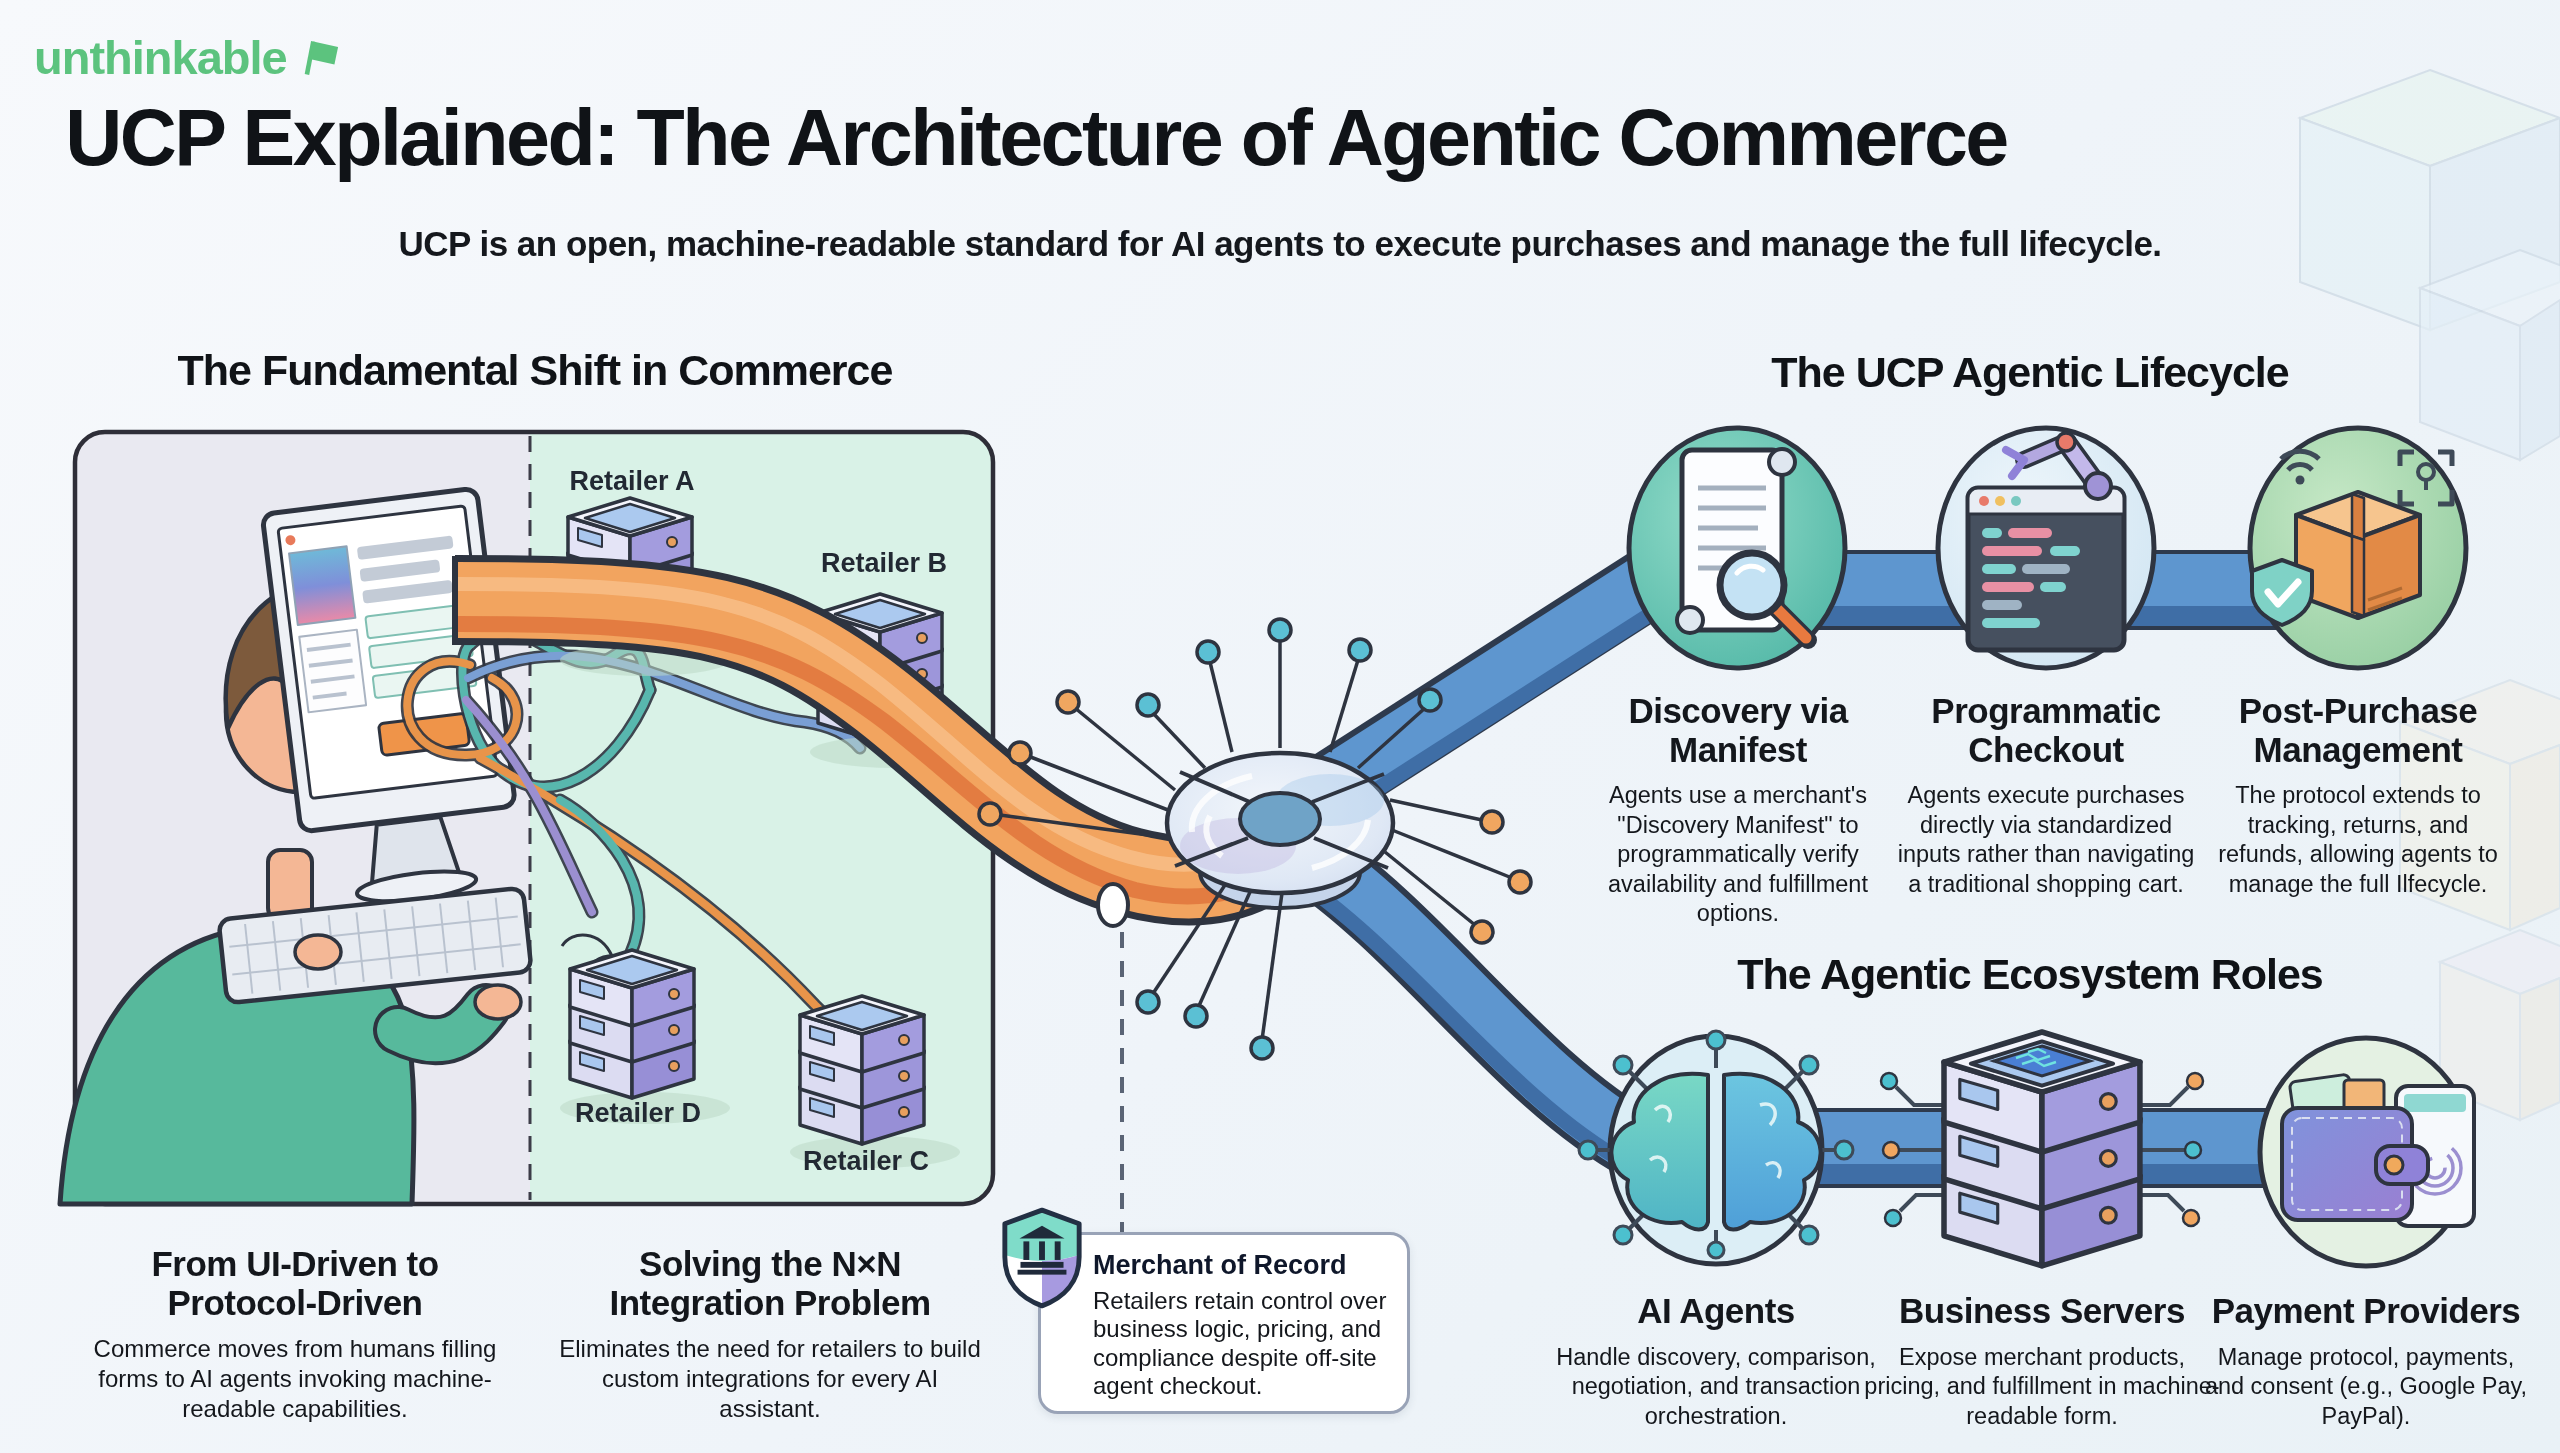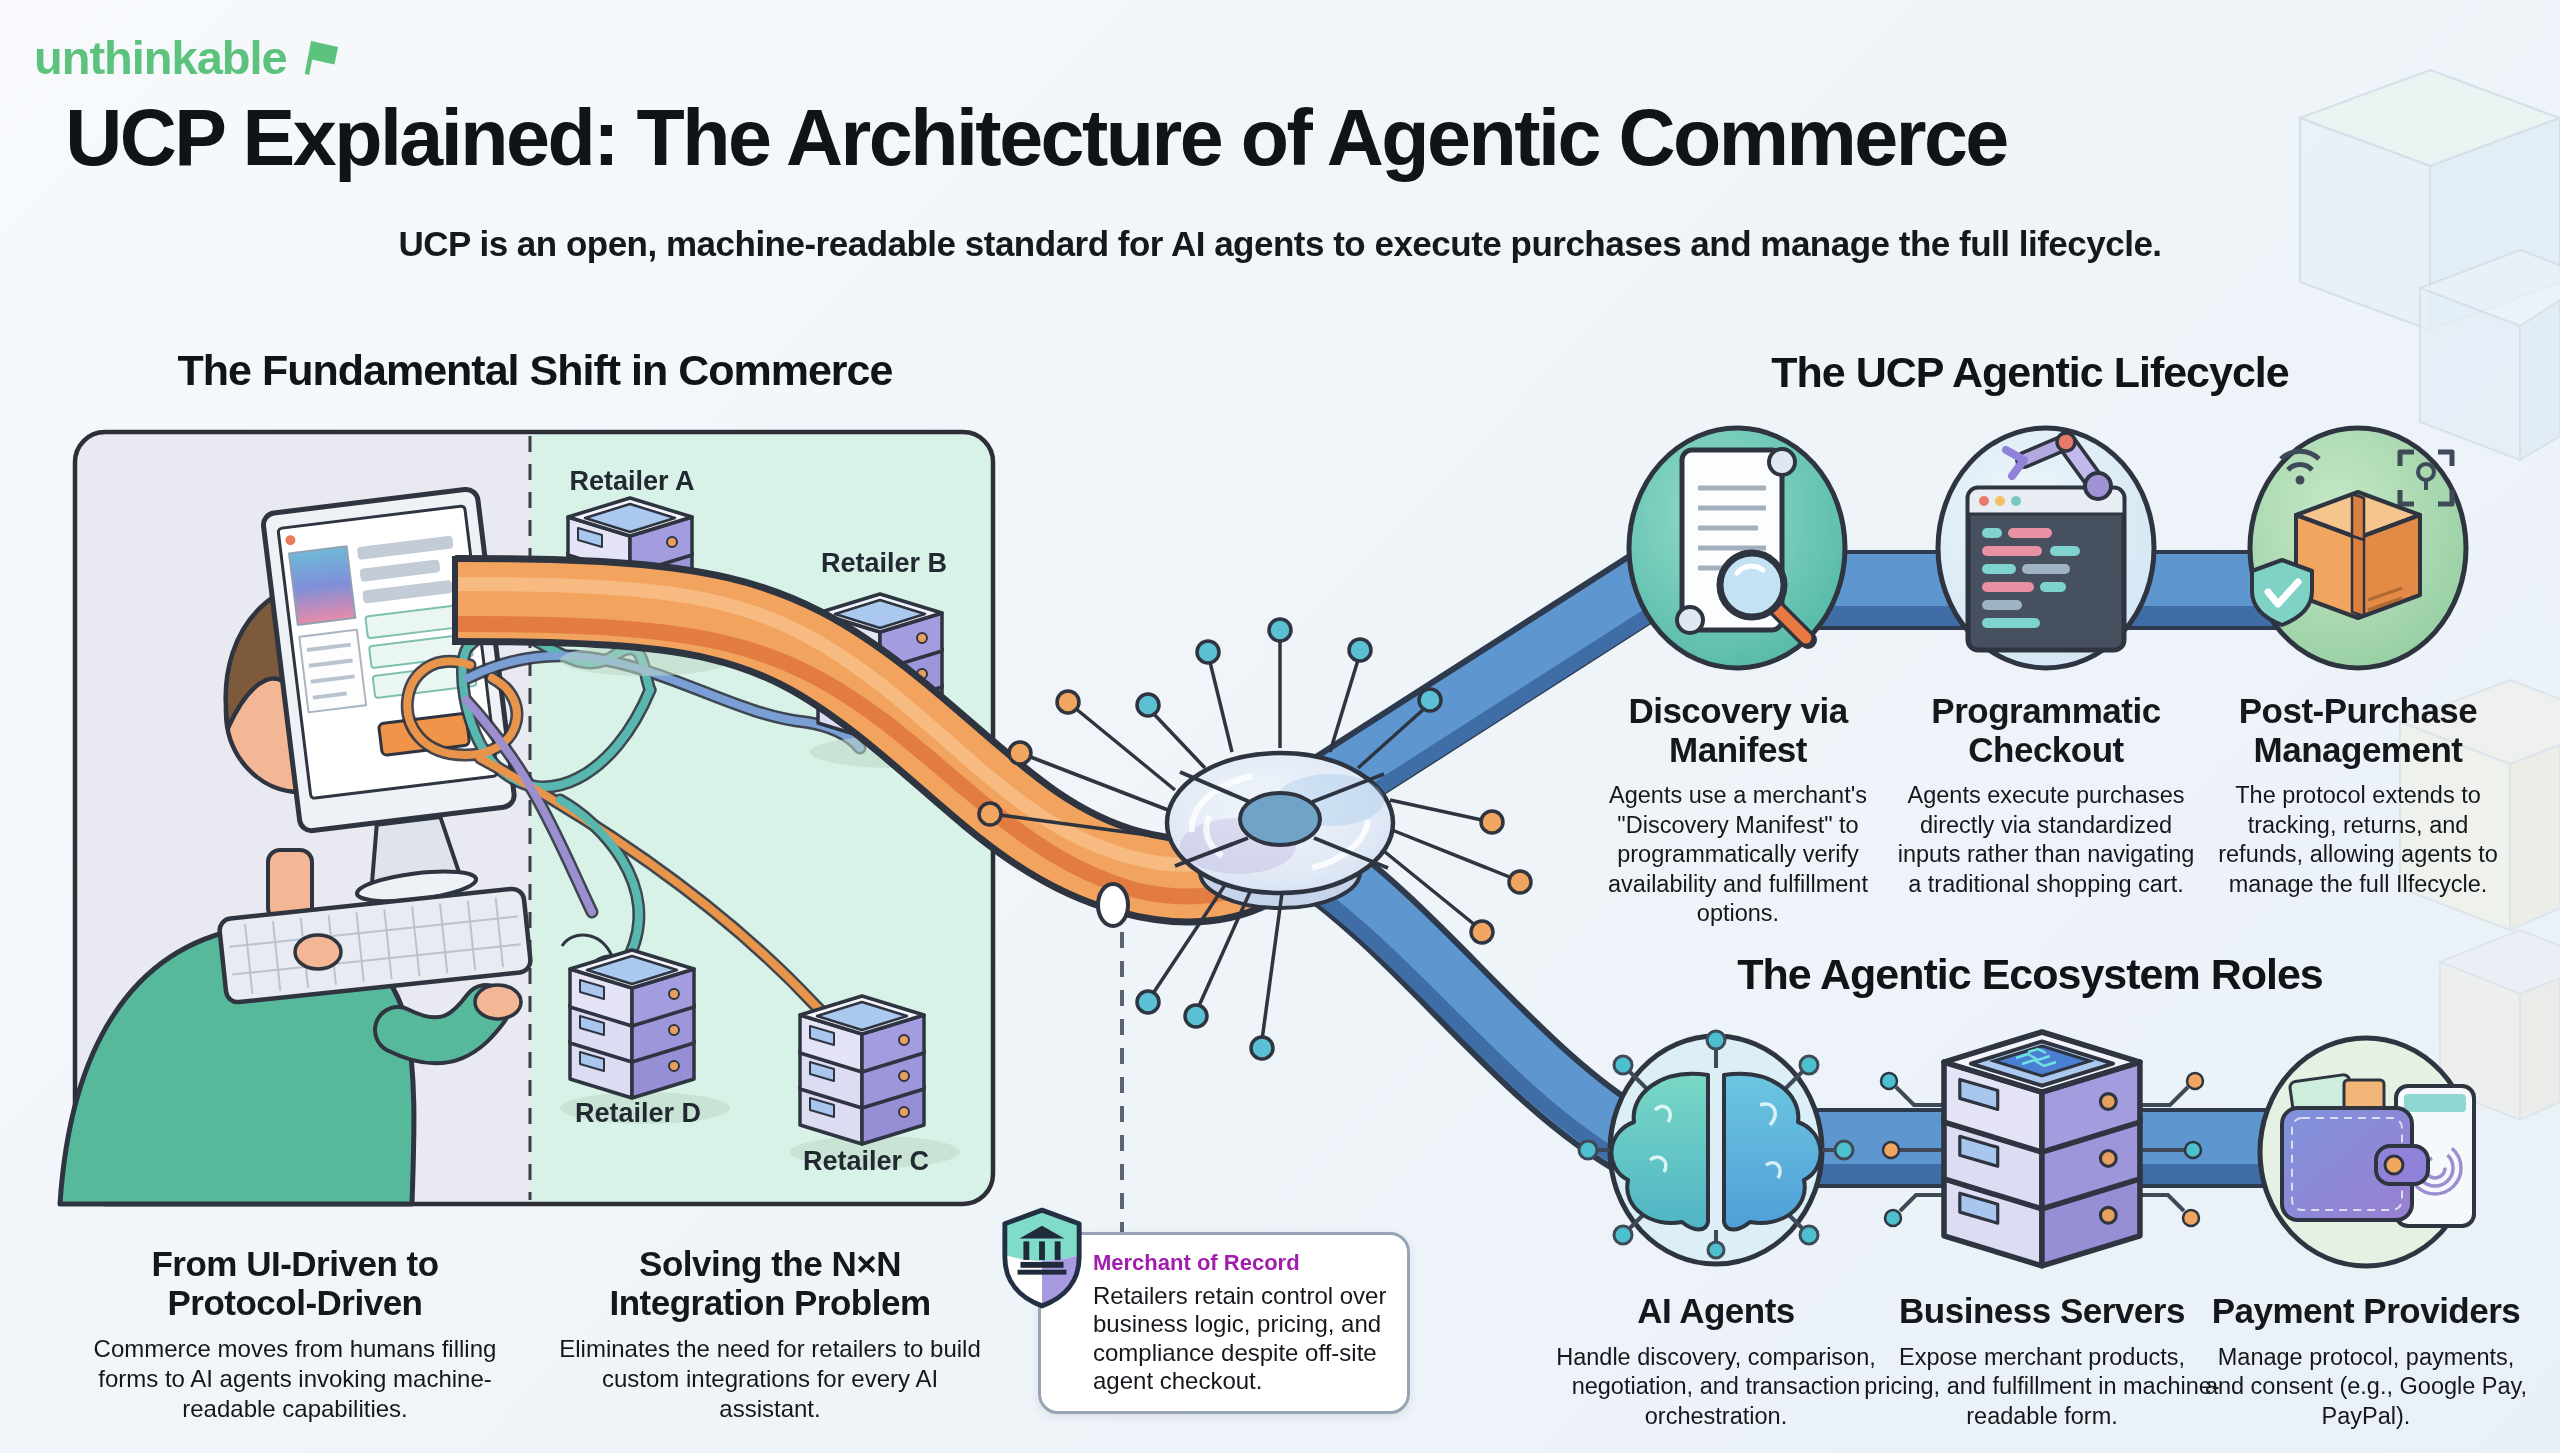--- a/index.html
+++ b/index.html
@@ -24,21 +24,21 @@
   #ecosystem-heading{left:1550px;top:950px;width:960px;}
   .rlabel{transform:translateX(-50%);font-size:27px;font-weight:700;color:#22293|3;}
   .rlabel{color:#222933;white-space:nowrap;}
   .step,.role,.note{text-align:center;}
   .step h3,.role h3,.note h3{margin:0 0 12px;font-size:35px;font-weight:700;line-height:1.1;letter-spacing:-0.5px;color:#14171c;}
   .step p,.role p,.note p{margin:0;font-size:23.5px;line-height:1.26;font-weight:400;color:#14171c;}
   .note p{font-size:24px;}
   .callout{left:1038px;top:1232px;width:372px;height:182px;box-sizing:border-box;z-index:4;
     background:#ffffff;border:3.5px solid #99a3b7;border-radius:20px;
     padding:15px 16px 10px 52px;box-shadow:0 3px 8px rgba(40,55,80,.10);}
-  .callout h3{margin:0 0 6px;font-size:22px;font-weight:700;color:#a21caf;}
+  .callout h3{margin:0 0 6px;font-size:27px;font-weight:700;color:#0f172a;}
   .callout p{margin:0;font-size:24px;line-height:1.18;color:#14171c;}
   #merchant-shield{left:998px;top:1206px;z-index:5;}
 </style>
 </head>
 <body>
 
 <svg id="artwork" width="2560" height="1453" viewBox="0 0 2560 1453">
   <defs>
     <clipPath id="panelClip">
         <rect x="75" y="432" width="918" height="772" rx="30"></rect>

